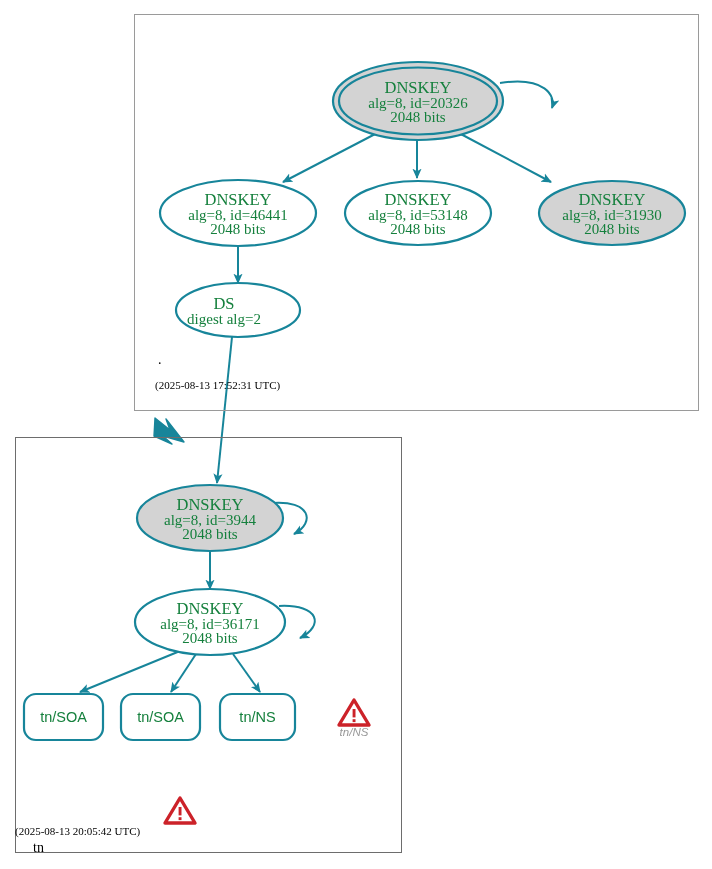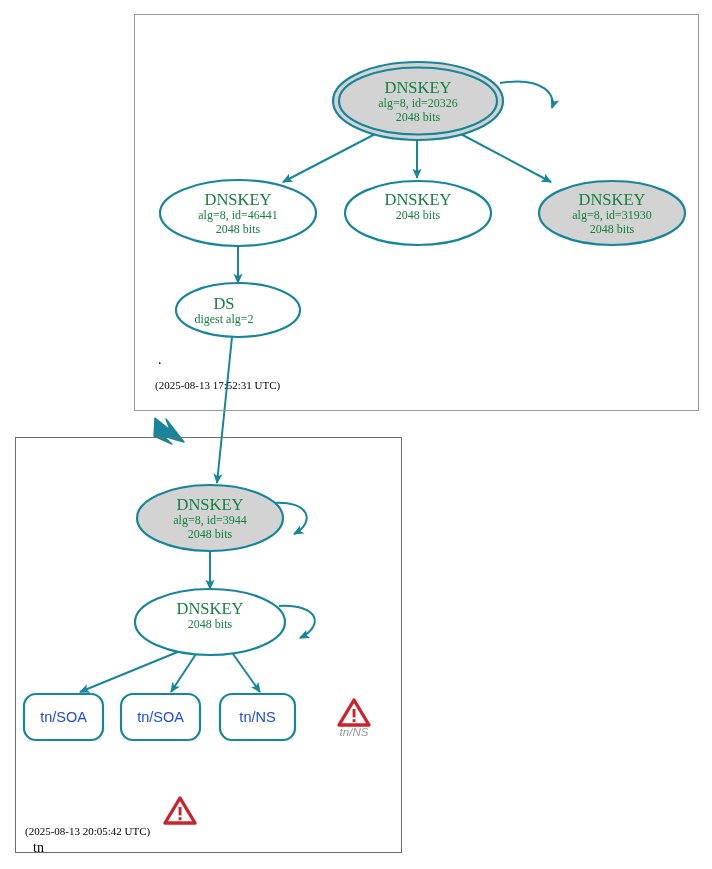--- a/index.html
+++ b/index.html
@@ -44,46 +44,46 @@
   }
   .zone-name {
     font-size: 14px;
   }
   .zone-time {
     font-size: 11px;
   }
   #zone-root-name { left: 158px; top: 352px; }
   #zone-root-time { left: 155px; top: 379px; }
   #zone-tn-name   { left: 33px;  top: 840px; }
-  #zone-tn-time   { left: 25px;  top: 825px; }
+  #zone-tn-time   { left: 15px;  top: 825px; }
 
   .node-label {
     position: absolute;
     text-align: center;
     color: #15803d;
     pointer-events: none;
     white-space: nowrap;
     font-family: "Liberation Serif", serif;
   }
   .node-label .t1 {
     display: block;
     font-size: 16.5px;
     line-height: 17px;
   }
   .node-label .t2, .node-label .t3 {
     display: block;
-    font-size: 12px;
+    font-size: 15px;
     line-height: 14px;
   }
   .rrset-label {
     position: absolute;
     text-align: center;
     font-family: "Liberation Sans", sans-serif;
     font-size: 14.5px;
-    color: #1d4ed8;
+    color: #15803d;
     white-space: nowrap;
   }
   .warn-label {
     position: absolute;
     font-family: "Liberation Sans", sans-serif;
     font-style: italic;
     font-size: 11.5px;
     color: #999999;
     white-space: nowrap;
     text-align: center;
@@ -179,20 +179,21 @@
 </div>
 
 <div class="node-label" style="left:138px; top:191px; width:200px;">
   <span class="t1">DNSKEY</span>
   <span class="t2">alg=8, id=46441</span>
   <span class="t3">2048 bits</span>
 </div>
 
 <div class="node-label" style="left:318px; top:191px; width:200px;">
   <span class="t1">DNSKEY</span>
+  <span class="t2">alg=8, id=53148</span>
   <span class="t3">2048 bits</span>
 </div>
 
 <div class="node-label" style="left:512px; top:191px; width:200px;">
   <span class="t1">DNSKEY</span>
   <span class="t2">alg=8, id=31930</span>
   <span class="t3">2048 bits</span>
 </div>
 
 <div class="node-label" style="left:124px; top:295px; width:200px;">
@@ -201,20 +202,21 @@
 </div>
 
 <div class="node-label" style="left:110px; top:496px; width:200px;">
   <span class="t1">DNSKEY</span>
   <span class="t2">alg=8, id=3944</span>
   <span class="t3">2048 bits</span>
 </div>
 
 <div class="node-label" style="left:110px; top:600px; width:200px;">
   <span class="t1">DNSKEY</span>
+  <span class="t2">alg=8, id=36171</span>
   <span class="t3">2048 bits</span>
 </div>
 
 <div class="rrset-label" style="left:24px; top:709px; width:79px;">tn/SOA</div>
 <div class="rrset-label" style="left:121px; top:709px; width:79px;">tn/SOA</div>
 <div class="rrset-label" style="left:220px; top:709px; width:75px;">tn/NS</div>
 
 <div class="warn-label" style="left:324px; top:726px; width:60px;">tn/NS</div>
 
 </body></html>

